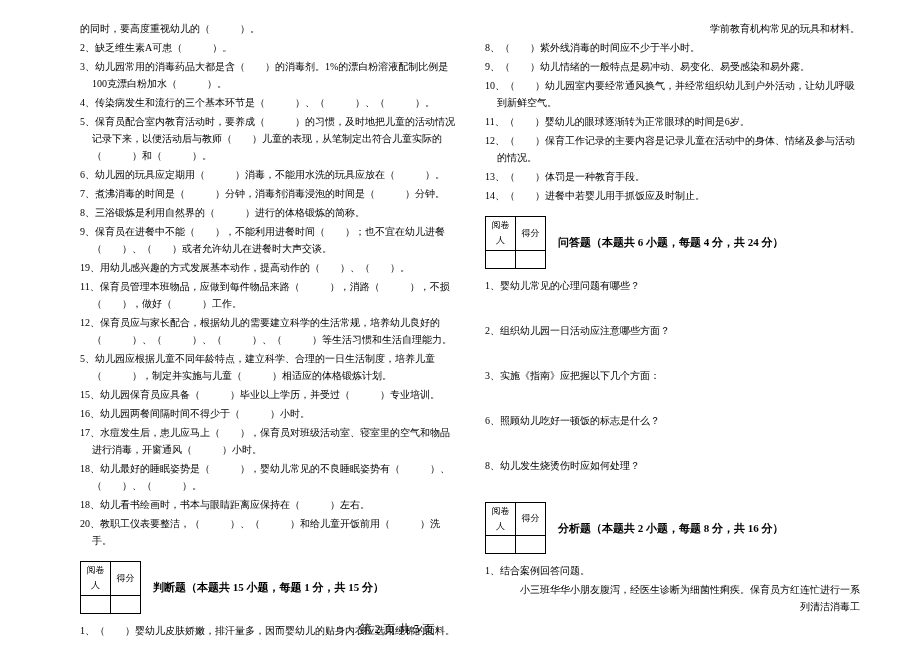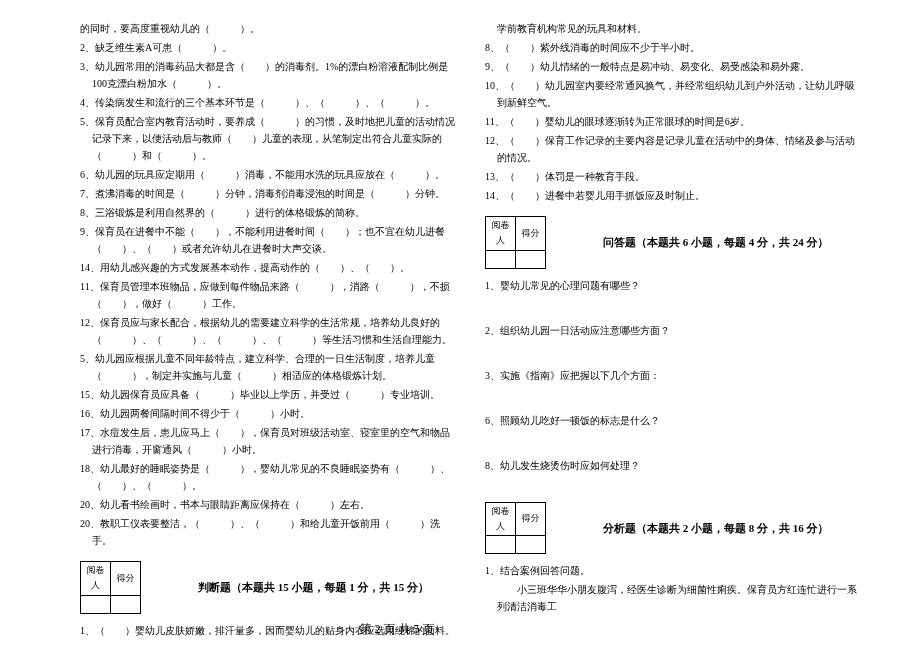--- a/index.html
+++ b/index.html
@@ -22,26 +22,25 @@
     flex: 1;
     line-height: 1.7;
   }
   .col-left { width: 390px; }
   .col-right { width: 360px; }
   .q-line {
     margin-bottom: 2px;
     text-indent: -1.2em;
     padding-left: 1.2em;
   }
-  .q-line.indent { text-indent: 0; padding-left: 1.2em; }
+  .q-line.indent { text-indent: 0; padding-left: 1.2em; text-align: right; }
   .section-header {
     display: flex;
     align-items: center;
     margin: 12px 0 8px 0;
-    gap: 45px;
   }
   .score-table {
     border-collapse: collapse;
     margin-right: 12px;
   }
   .score-table td {
     border: 1px solid #000;
     width: 30px;
     height: 14px;
     font-size: 9px;
@@ -73,29 +72,29 @@
     <div>
       <div class="q-line">的同时，要高度重视幼儿的（　　　）。</div>
       <div class="q-line">2、缺乏维生素A可患（　　　）。</div>
       <div class="q-line">3、幼儿园常用的消毒药品大都是含（　　）的消毒剂。1%的漂白粉溶液配制比例是100克漂白粉加水（　　　）。</div>
       <div class="q-line">4、传染病发生和流行的三个基本环节是（　　　）、（　　　）、（　　　）。</div>
       <div class="q-line">5、保育员配合室内教育活动时，要养成（　　　）的习惯，及时地把儿童的活动情况记录下来，以便活动后与教师（　　）儿童的表现，从笔制定出符合儿童实际的（　　　）和（　　　）。</div>
       <div class="q-line">6、幼儿园的玩具应定期用（　　　）消毒，不能用水洗的玩具应放在（　　　）。</div>
       <div class="q-line">7、煮沸消毒的时间是（　　　）分钟，消毒剂消毒浸泡的时间是（　　　）分钟。</div>
       <div class="q-line">8、三浴锻炼是利用自然界的（　　　）进行的体格锻炼的简称。</div>
       <div class="q-line">9、保育员在进餐中不能（　　），不能利用进餐时间（　　）；也不宜在幼儿进餐（　　）、（　　）或者允许幼儿在进餐时大声交谈。</div>
-      <div class="q-line">14、用幼儿感兴趣的方式发展基本动作，提高动作的（　　）、（　　）。</div>
+      <div class="q-line">19、用幼儿感兴趣的方式发展基本动作，提高动作的（　　）、（　　）。</div>
       <div class="q-line">11、保育员管理本班物品，应做到每件物品来路（　　　），消路（　　　），不损（　　），做好（　　　）工作。</div>
       <div class="q-line">12、保育员应与家长配合，根据幼儿的需要建立科学的生活常规，培养幼儿良好的（　　　）、（　　　）、（　　　）、（　　　）等生活习惯和生活自理能力。</div>
       <div class="q-line">5、幼儿园应根据儿童不同年龄特点，建立科学、合理的一日生活制度，培养儿童（　　　），制定并实施与儿童（　　　）相适应的体格锻炼计划。</div>
       <div class="q-line">15、幼儿园保育员应具备（　　　）毕业以上学历，并受过（　　　）专业培训。</div>
       <div class="q-line">16、幼儿园两餐间隔时间不得少于（　　　）小时。</div>
       <div class="q-line">17、水痘发生后，患儿应马上（　　），保育员对班级活动室、寝室里的空气和物品进行消毒，开窗通风（　　　）小时。</div>
       <div class="q-line">18、幼儿最好的睡眠姿势是（　　　），婴幼儿常见的不良睡眠姿势有（　　　）、（　　）、（　　　）。</div>
-      <div class="q-line">20、幼儿看书绘画时，书本与眼睛距离应保持在（　　　）左右。</div>
+      <div class="q-line">18、幼儿看书绘画时，书本与眼睛距离应保持在（　　　）左右。</div>
       <div class="q-line">20、教职工仪表要整洁，（　　　）、（　　　）和给儿童开饭前用（　　　）洗手。</div>
     </div>
 
     <div class="section-header">
       <table class="score-table">
         <tbody>
             <tr>
           <td>阅卷人</td>
           <td>得分</td>
         </tr>

